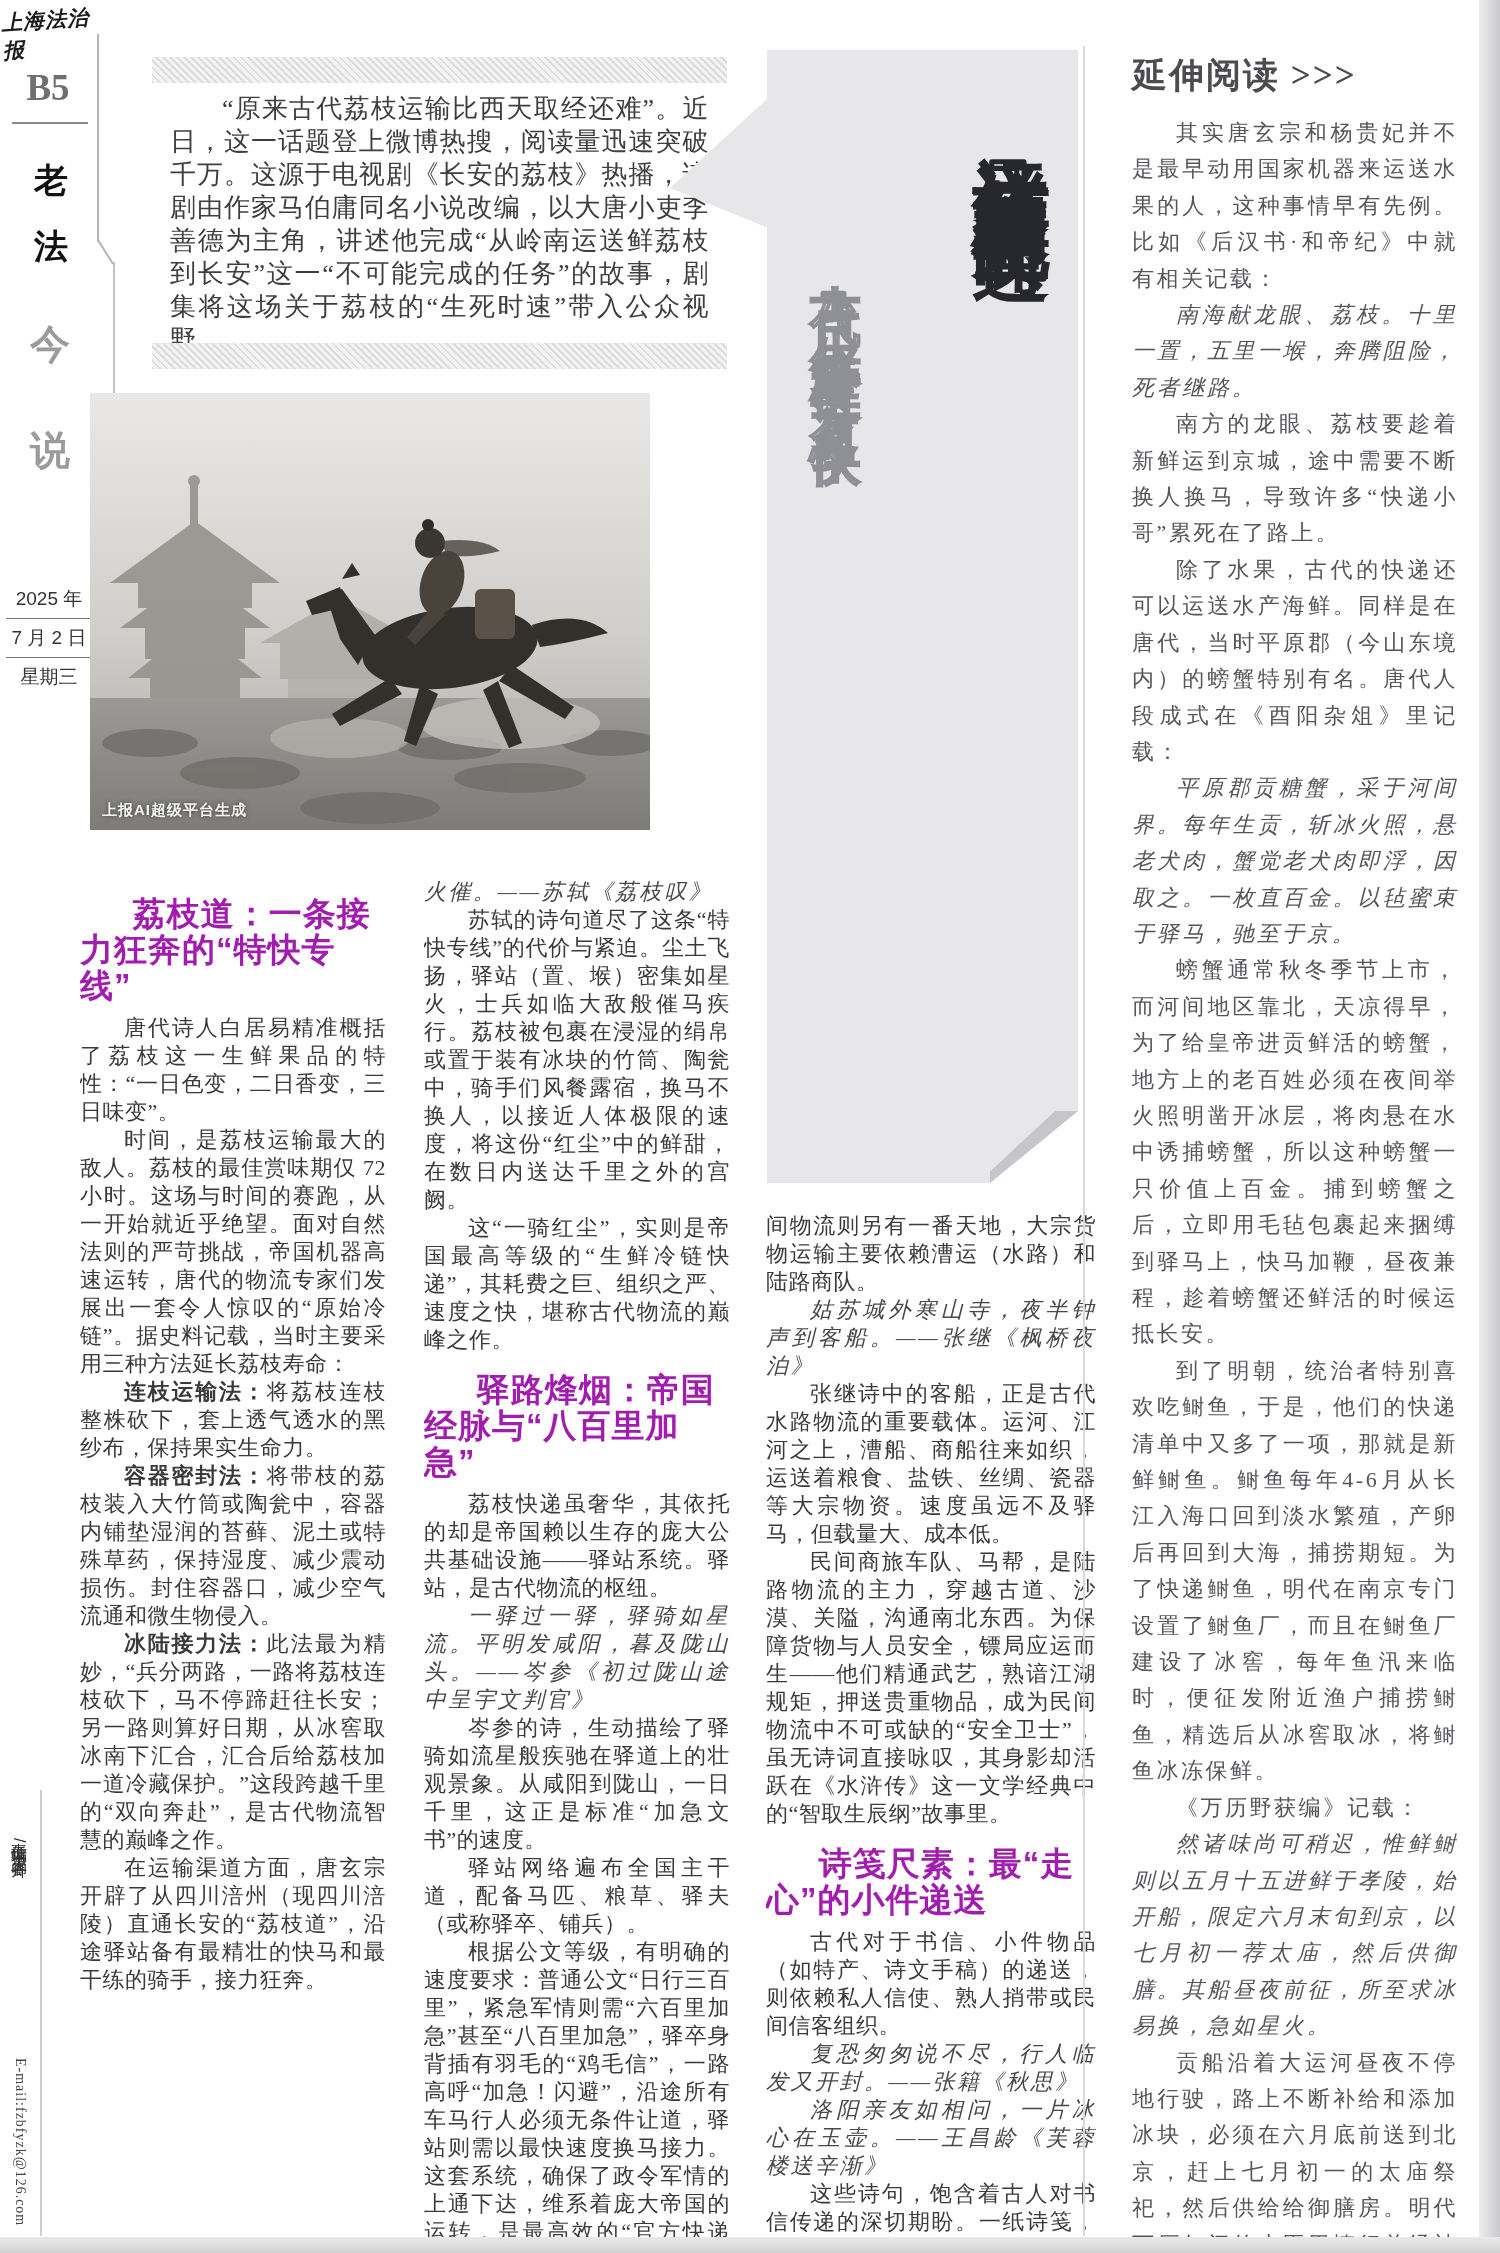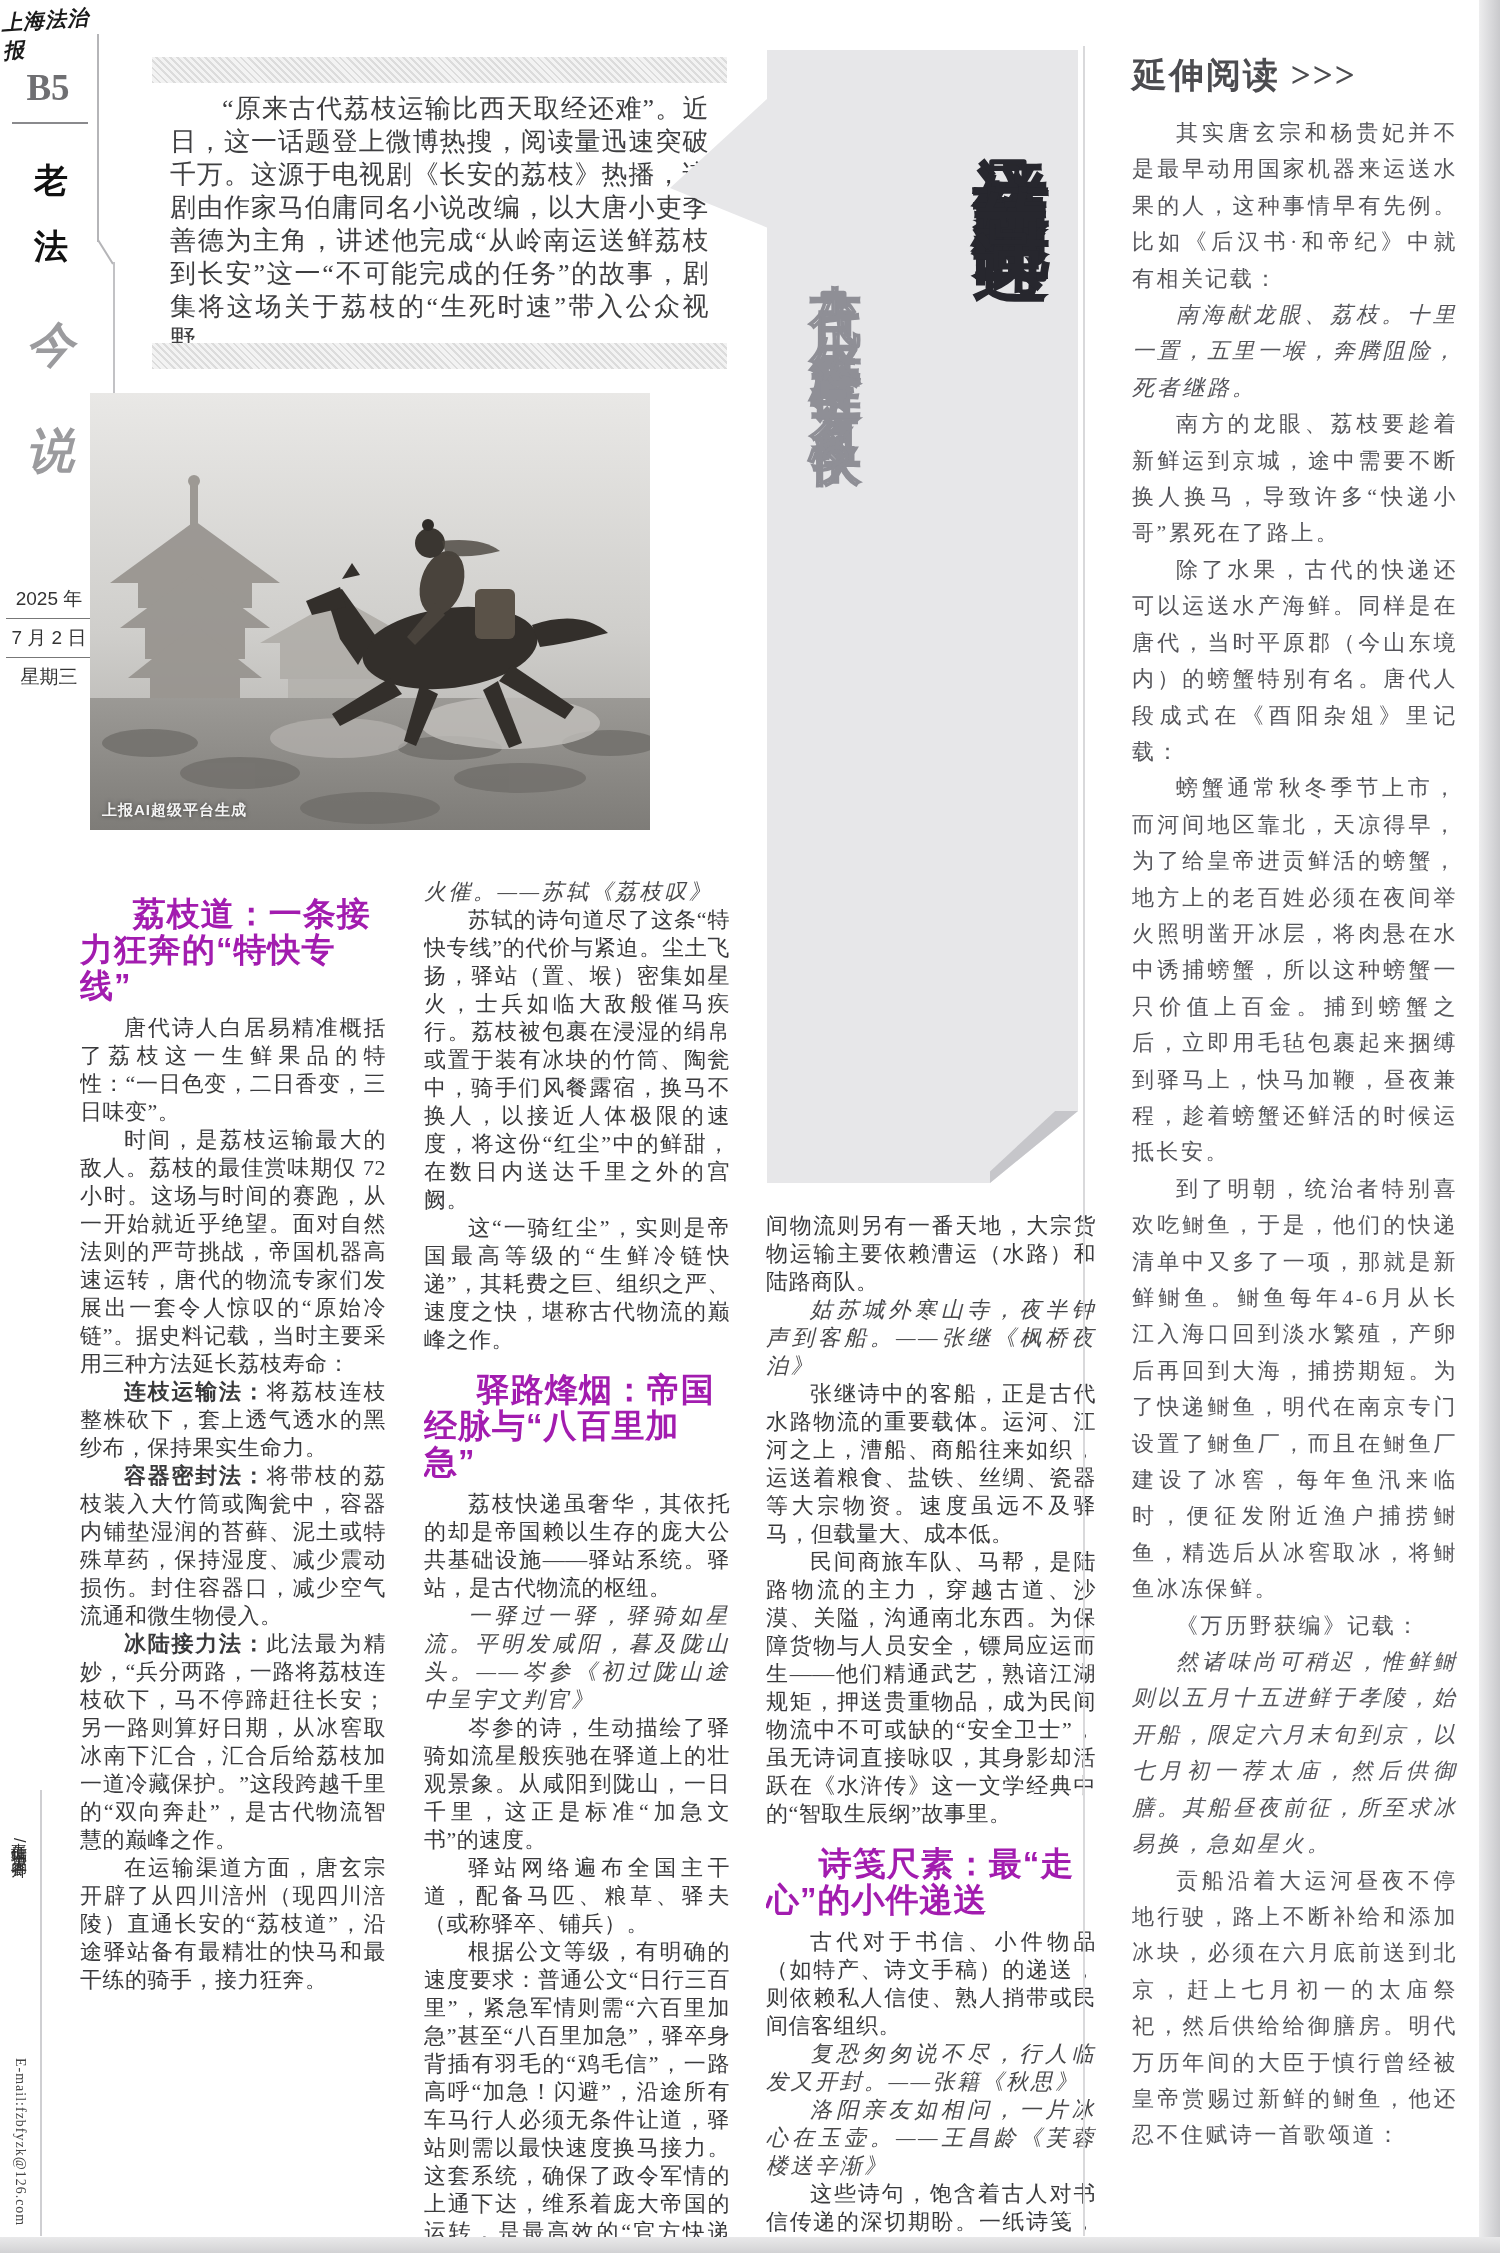--- a/index.html
+++ b/index.html
@@ -17,22 +17,22 @@
   .masthead{position:absolute;left:0;top:0;width:100px;height:2253px;}
   .paper-logo{position:absolute;left:2px;top:6px;width:96px;
     font-weight:bold;font-size:21px;letter-spacing:1px;color:#1a1a1a;
     transform:rotate(-4deg);font-style:italic;}
   .page-no{position:absolute;left:0;top:66px;width:96px;text-align:center;
     font-size:37px;color:#6f6f72;font-weight:bold;}
   .page-no-rule{position:absolute;left:12px;top:122px;width:76px;border-top:2px solid #8a8a8d;}
   .col-name-1{position:absolute;left:24px;top:148px;width:54px;
     font-size:34px;font-weight:bold;color:#111;line-height:66px;text-align:center;}
   .col-name-2{position:absolute;left:18px;top:292px;width:64px;
-    font-size:48px;color:#9b9b9e;line-height:106px;text-align:center;
-    font-style:italic;font-weight:bold;}
+    font-size:40px;color:#9b9b9e;line-height:106px;text-align:center;
+    font-weight:bold;}
   .date-block{position:absolute;left:6px;top:580px;width:86px;text-align:center;
     font-size:19px;color:#333;font-family:"Liberation Sans",sans-serif;}
   .date-block .row{padding:6px 0;}
   .date-block .mid{border-top:1px solid #777;border-bottom:1px solid #777;}
   .masthead-rule-a{position:absolute;left:97px;top:34px;width:0;height:208px;border-left:2px solid #b5b5b8;}
   .masthead-rule-b{position:absolute;left:97px;top:240px;width:17px;height:24px;overflow:visible;}
   .masthead-rule-c{position:absolute;left:113px;top:262px;width:0;height:500px;border-left:2px solid #c2c2c5;}
   .editor-rule{position:absolute;left:40px;top:1790px;width:0;height:446px;border-left:2px solid #cfcfd2;}
   .editor-box{position:absolute;left:8px;top:1830px;writing-mode:vertical-lr;
     font-size:16px;color:#2b2b2b;font-family:"Liberation Sans",sans-serif;letter-spacing:2px;}
@@ -227,20 +227,21 @@
   </div>
 
 <div class="sidebar-divider"></div>
 <div class="sidebar">
   <div class="sidebar-header">延伸阅读 &gt;&gt;&gt;</div>
   <div class="sidebar-body">
       <p>其实唐玄宗和杨贵妃并不是最早动用国家机器来运送水果的人，这种事情早有先例。比如《后汉书·和帝纪》中就有相关记载：</p>
       <p class="quote">南海献龙眼、荔枝。十里一置，五里一堠，奔腾阻险，死者继路。</p>
       <p>南方的龙眼、荔枝要趁着新鲜运到京城，途中需要不断换人换马，导致许多“快递小哥”累死在了路上。</p>
       <p>除了水果，古代的快递还可以运送水产海鲜。同样是在唐代，当时平原郡（今山东境内）的螃蟹特别有名。唐代人段成式在《酉阳杂俎》里记载：</p>
+      <p class="quote">平原郡贡糖蟹，采于河间界。每年生贡，斩冰火照，悬老犬肉，蟹觉老犬肉即浮，因取之。一枚直百金。以毡蜜束于驿马，驰至于京。</p>
       <p>螃蟹通常秋冬季节上市，而河间地区靠北，天凉得早，为了给皇帝进贡鲜活的螃蟹，地方上的老百姓必须在夜间举火照明凿开冰层，将肉悬在水中诱捕螃蟹，所以这种螃蟹一只价值上百金。捕到螃蟹之后，立即用毛毡包裹起来捆缚到驿马上，快马加鞭，昼夜兼程，趁着螃蟹还鲜活的时候运抵长安。</p>
       <p>到了明朝，统治者特别喜欢吃鲥鱼，于是，他们的快递清单中又多了一项，那就是新鲜鲥鱼。鲥鱼每年4-6月从长江入海口回到淡水繁殖，产卵后再回到大海，捕捞期短。为了快递鲥鱼，明代在南京专门设置了鲥鱼厂，而且在鲥鱼厂建设了冰窖，每年鱼汛来临时，便征发附近渔户捕捞鲥鱼，精选后从冰窖取冰，将鲥鱼冰冻保鲜。</p>
       <p>《万历野获编》记载：</p>
       <p class="quote">然诸味尚可稍迟，惟鲜鲥则以五月十五进鲜于孝陵，始开船，限定六月末旬到京，以七月初一荐太庙，然后供御膳。其船昼夜前征，所至求冰易换，急如星火。</p>
       <p>贡船沿着大运河昼夜不停地行驶，路上不断补给和添加冰块，必须在六月底前送到北京，赶上七月初一的太庙祭祀，然后供给给御膳房。明代万历年间的大臣于慎行曾经被皇帝赏赐过新鲜的鲥鱼，他还忍不住赋诗一首歌颂道：</p>
     </div>
 </div>
 
 <div class="page-edge-right"></div>
 <div class="page-edge-bottom"></div>

